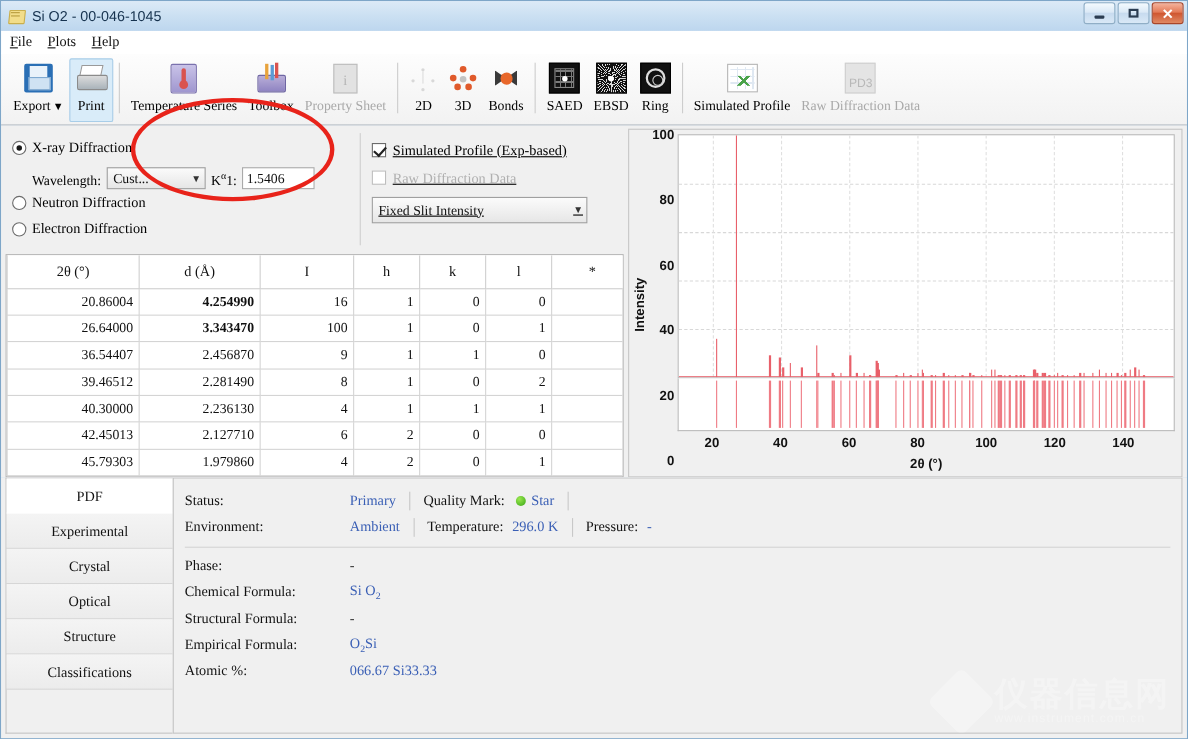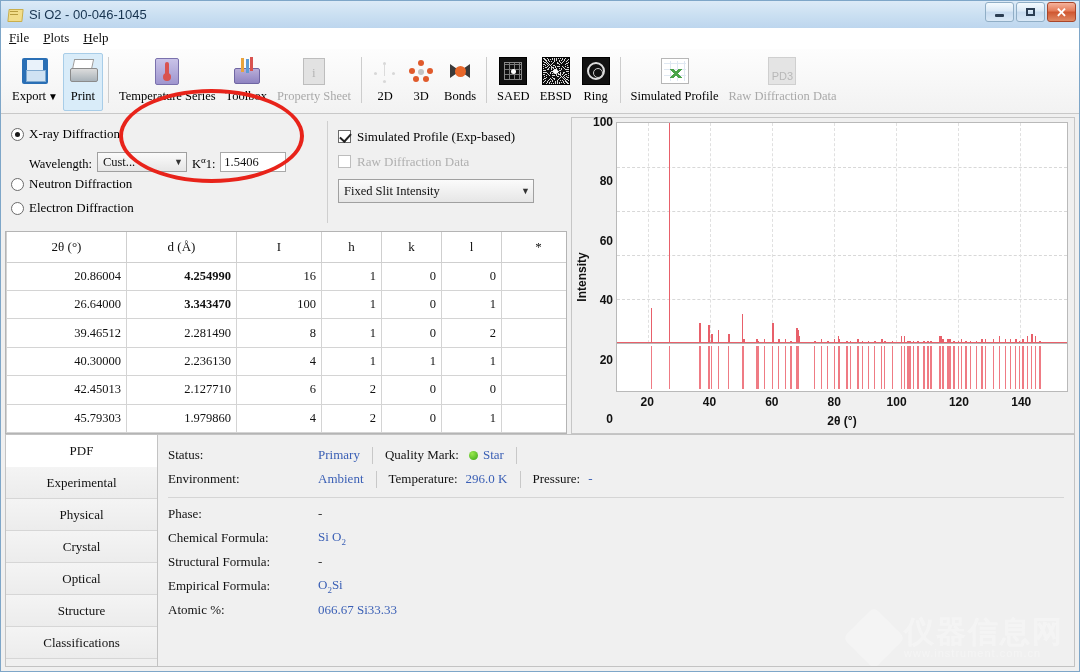--- a/index.html
+++ b/index.html
@@ -166,21 +166,21 @@
     padding: 3px 4px 0 4px;
     gap: 4px;
   }
   .left-col { width: 562px; display:flex; flex-direction:column; }
   .opts {
     height: 110px; display:flex;
     background:#f0f0f0;
   }
   .opt-left { width: 322px; padding: 5px 0 0 6px; }
   .opt-divider { width:1px; background:#cfcfcf; margin: 4px 6px 4px 0; }
-  .opt-right { flex:1; padding: 7px 0 0 4px; }
+  .opt-right { flex:1; padding: 7px 0 0 4px; text-decoration: underline; }
 
   .radio-row { display:flex; align-items:center; height:24px; }
   .radio {
     width:13px;height:13px;border-radius:50%;
     border:1px solid #6b6b6b;background:#fff;margin-right:5px;
     position:relative; flex:none;
   }
   .radio.on:after{content:'';position:absolute;left:3px;top:3px;width:5px;height:5px;border-radius:50%;background:#1a1a1a;}
   .opt-label{font-size:13px;color:#000;font-family:"Liberation Serif",serif;}
   .wave-row{display:flex;align-items:flex-end;height:26px;padding-left:18px;gap:5px;}
@@ -505,20 +505,29 @@
                 <td class="c">0</td>
                 <td class="c"></td>
               </tr>
               <tr>
                 <td class="">26.64000</td>
                 <td class="bold">3.343470</td>
                 <td class="">100</td>
                 <td class="c">1</td>
                 <td class="c">0</td>
                 <td class="c">1</td>
+                <td class="c"></td>
+              </tr>
+              <tr>
+                <td class="">36.54407</td>
+                <td class="">2.456870</td>
+                <td class="">9</td>
+                <td class="c">1</td>
+                <td class="c">1</td>
+                <td class="c">0</td>
                 <td class="c"></td>
               </tr>
               <tr>
                 <td class="">39.46512</td>
                 <td class="">2.281490</td>
                 <td class="">8</td>
                 <td class="c">1</td>
                 <td class="c">0</td>
                 <td class="c">2</td>
                 <td class="c"></td>
@@ -734,21 +743,20 @@
           <div class="xlabel">2θ (°)</div>
         </div>
       </div>
     </div>
   </div>
 
   <div class="lower">
     <div class="sidetabs" id="sidetabs">
         <div class="stab active">PDF</div>
         <div class="stab">Experimental</div>
-        <div class="stab">Physical</div>
         <div class="stab">Crystal</div>
         <div class="stab">Optical</div>
         <div class="stab">Structure</div>
         <div class="stab">Classifications</div>
       </div>
     <div class="details">
       <div class="drow">
         <div class="dlabel">Status:</div>
         <div class="dval">Primary</div>
         <div class="dsep"></div>

